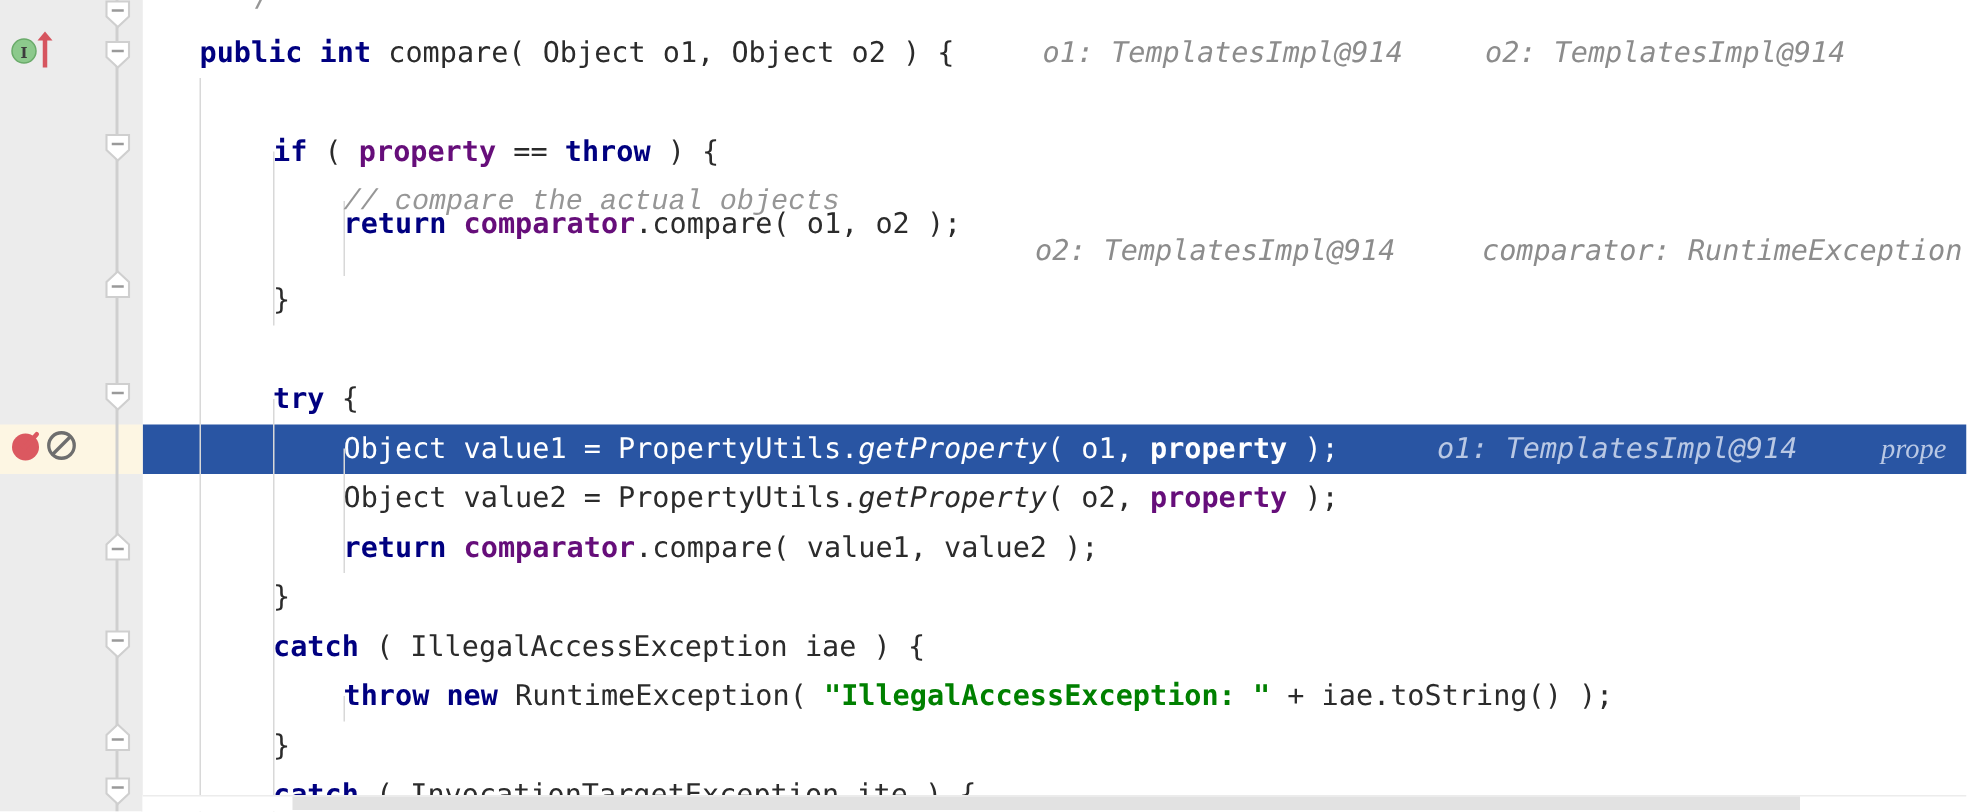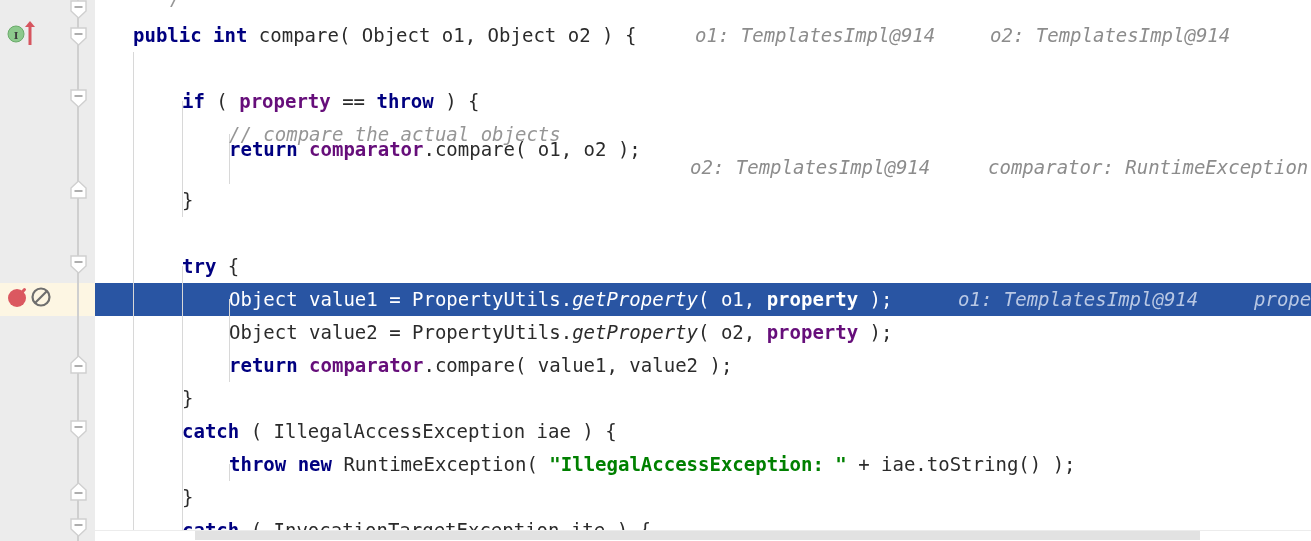--- a/index.html
+++ b/index.html
@@ -160,31 +160,31 @@
         <div class="iguide" style="left: 134px; top: 134px; height: 50px;"></div>
         <div class="iguide" style="left: 134px; top: 299px; height: 83px;"></div>
         <div class="iguide" style="left: 134px; top: 464px; height: 17px;"></div>
       </div>
     <div id="lines">
         <div class="line" style="top: -18px; left: 52px; z-index: 4;"><span class="cmt"> */</span></div>
         <div class="line" style="top: 19px; left: 38px; z-index: 4;"><span class="kw">public </span><span class="kw">int </span><span class="plain">compare( Object o1, Object o2 ) {</span></div>
         <div class="line" style="top: 19px; left: 600px; z-index: 4;"><span class="hint">o1: TemplatesImpl@914</span></div>
         <div class="line" style="top: 19px; left: 895px; z-index: 4;"><span class="hint">o2: TemplatesImpl@914</span></div>
         <div class="line" style="top: 85px; left: 87px; z-index: 4;"><span class="kw">if </span><span class="plain">( </span><span class="fld">property</span><span class="plain"> == </span><span class="kw">throw</span><span class="plain"> ) {</span></div>
-        <div class="line" style="top: 118px; left: 134px; z-index: 4;"><span class="cmt">// compare the actual objects</span></div>
+        <div class="line" style="top: 118px; left: 134px; z-index: 4; font-family: Liberation Mono, monospace;"><span class="cmt">// compare the actual objects</span></div>
         <div class="line" style="top: 133px; left: 134px; z-index: 4;"><span class="kw">return </span><span class="fld">comparator</span><span class="plain">.compare( o1, o2 );</span></div>
         <div class="line" style="top: 151px; left: 595px; z-index: 4;"><span class="hint">o2: TemplatesImpl@914</span></div>
         <div class="line" style="top: 151px; left: 893px; z-index: 4;"><span class="hint">comparator: RuntimeException</span></div>
         <div class="line" style="top: 184px; left: 87px; z-index: 4;"><span class="plain">}</span></div>
         <div class="line" style="top: 250px; left: 87px; z-index: 4;"><span class="kw">try</span><span class="plain"> {</span></div>
         <div class="line-hl-left" style="top: 283px;"></div>
         <div class="line-hl" style="top: 283px;"></div>
         <div class="line onsel" style="top: 283px; left: 134px; z-index: 5; text-align: right;"><span class="plain">Object value1 = PropertyUtils.</span><span class="mth">getProperty</span><span class="plain">( o1, </span><span class="fld">property</span><span class="plain"> );</span></div>
         <div class="line onsel" style="top: 283px; left: 863px; z-index: 5;"><span class="hint">o1: TemplatesImpl@914</span></div>
-        <div class="line onsel" style="top: 283px; left: 1159px; z-index: 5;"><span class="hint">prope</span></div>
+        <div class="line onsel" style="top: 283px; left: 1159px; z-index: 5; font-family: Liberation Serif, serif;"><span class="hint">prope</span></div>
         <div class="line" style="top: 316px; left: 134px; z-index: 4;"><span class="plain">Object value2 = PropertyUtils.</span><span class="mth">getProperty</span><span class="plain">( o2, </span><span class="fld">property</span><span class="plain"> );</span></div>
         <div class="line" style="top: 349px; left: 134px; z-index: 4;"><span class="kw">return </span><span class="fld">comparator</span><span class="plain">.compare( value1, value2 );</span></div>
         <div class="line" style="top: 382px; left: 87px; z-index: 4;"><span class="plain">}</span></div>
         <div class="line" style="top: 415px; left: 87px; z-index: 4;"><span class="kw">catch</span><span class="plain"> ( IllegalAccessException iae ) {</span></div>
         <div class="line" style="top: 448px; left: 134px; z-index: 4;"><span class="kw">throw </span><span class="kw">new </span><span class="plain">RuntimeException( </span><span class="str">"IllegalAccessException: "</span><span class="plain"> + iae.toString() );</span></div>
         <div class="line" style="top: 481px; left: 87px; z-index: 4;"><span class="plain">}</span></div>
         <div class="line" style="top: 514px; left: 87px; z-index: 4;"><span class="kw">catch</span><span class="plain"> ( InvocationTargetException ite ) {</span></div>
       </div>
   </div>
 

